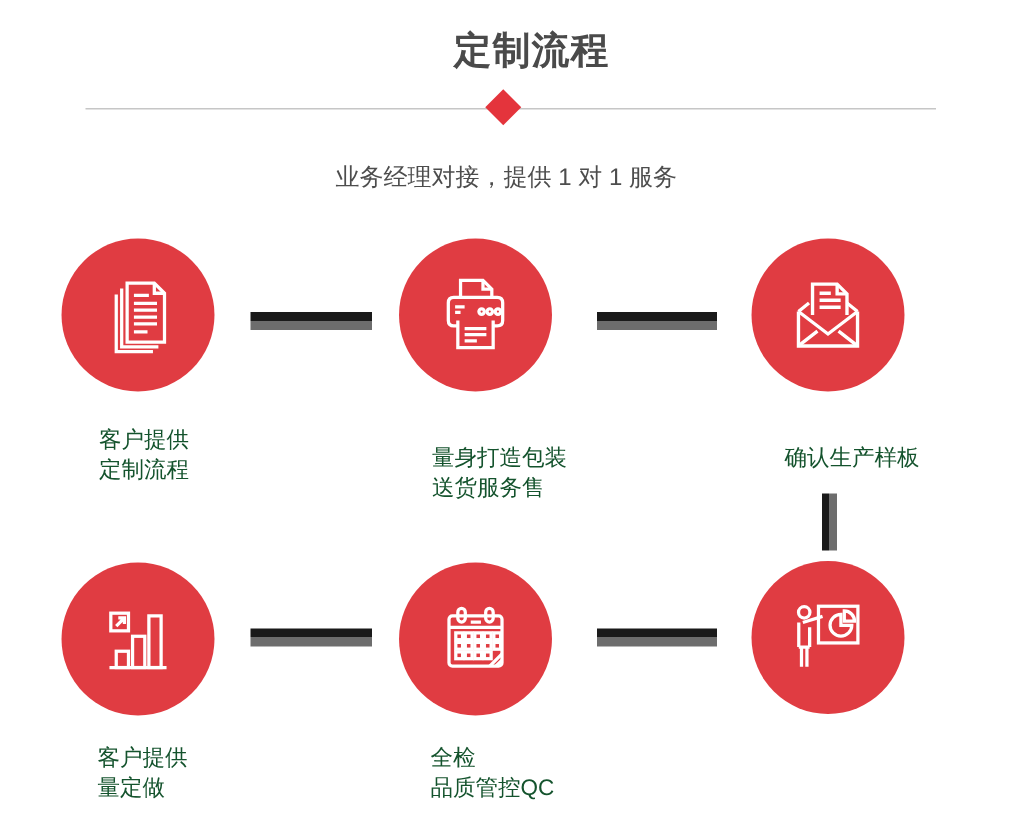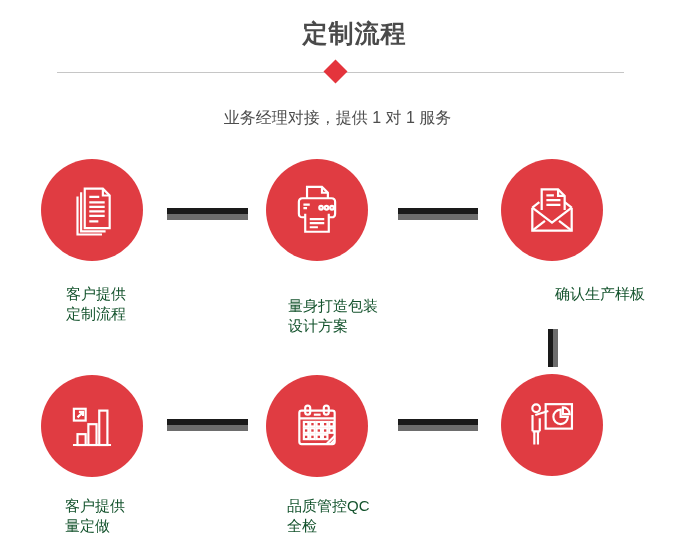--- a/index.html
+++ b/index.html
@@ -77,35 +77,35 @@
       <circle cx="36.5" cy="29.5" r="2"></circle>
       <circle cx="42.5" cy="29.5" r="2"></circle>
       <circle cx="48.5" cy="29.5" r="2"></circle>
       <path d="M17,26 H24 M17,30 H21"></path>
       <path d="M19,36 V56 H45 V36"></path>
       <path d="M24,42 H40 M24,46.5 H40 M24,51 H33"></path>
     </svg>
   </div>
   <div class="label" style="left:288px;top:284px;margin-top:12px;">
     <div>量身打造包装</div>
-    <div>设计方案</div>
+    <div>送货服务售</div>
   </div>
 
   <div class="circle" style="left:501px;top:159px;">
     <svg class="ic" width="60" height="60" viewBox="0 0 64 64">
       <path d="M21,32 V10 H38.5 L45.5,17 V32"></path>
       <path d="M38.5,10 V17 H45.5"></path>
       <path d="M26,16.5 H34 M26,21.5 H41 M26,26.5 H41"></path>
       <path d="M11,29.5 V54 H53 V29.5"></path>
       <path d="M11,29.5 L18.5,23.5 M53,29.5 L45.5,23.5"></path>
       <path d="M11,29.5 L32,45.5 L53,29.5"></path>
       <path d="M11,54 L24.5,43.5 M53,54 L39.5,43.5"></path>
     </svg>
   </div>
-  <div class="label" style="left:523px;top:284px;margin-left:32px;">
+  <div class="label" style="left:523px;top:296px;">
     <div>确认生产样板</div>
   </div>
 
   <div class="circle" style="left:41px;top:375px;">
     <svg class="ic" width="58" height="58" viewBox="0 0 64 64">
       <path d="M11,53 H53"></path>
       <rect x="16" y="41" width="9" height="12"></rect>
       <rect x="28" y="30" width="9" height="23"></rect>
       <rect x="40" y="15" width="9" height="38"></rect>
       <rect x="12" y="13" width="13" height="13"></rect>
@@ -135,22 +135,22 @@
         <rect x="38.5" y="34.5" width="5" height="5"></rect>
         <rect x="45.5" y="34.5" width="5" height="5"></rect>
       <rect x="17.5" y="41.5" width="5" height="5"></rect>
         <rect x="24.5" y="41.5" width="5" height="5"></rect>
         <rect x="31.5" y="41.5" width="5" height="5"></rect>
         <rect x="38.5" y="41.5" width="5" height="5"></rect>
       <path d="M51.5,43 L42.5,52 M51.5,47.5 L47,52"></path>
     </svg>
   </div>
   <div class="label" style="left:287px;top:496px;">
+    <div>全检</div>
     <div>品质管控QC</div>
-    <div>全检</div>
   </div>
 
   <div class="circle" style="left:501px;top:374px;">
     <svg class="ic" width="58" height="58" viewBox="0 0 64 64">
       <rect x="25" y="9" width="29" height="27"></rect>
       <path d="M41.5,23 V15 A8,8 0 1 0 49.5,23 Z"></path>
       <path d="M44,12.5 A7.5,7.5 0 0 1 51.5,20 H44 Z"></path>
       <circle cx="14.5" cy="13.5" r="4.2"></circle>
       <path d="M13.5,21 L28,16.5"></path>
       <path d="M10.5,21 V39 M18.5,24.5 V39 M10.5,39 H18.5"></path>

